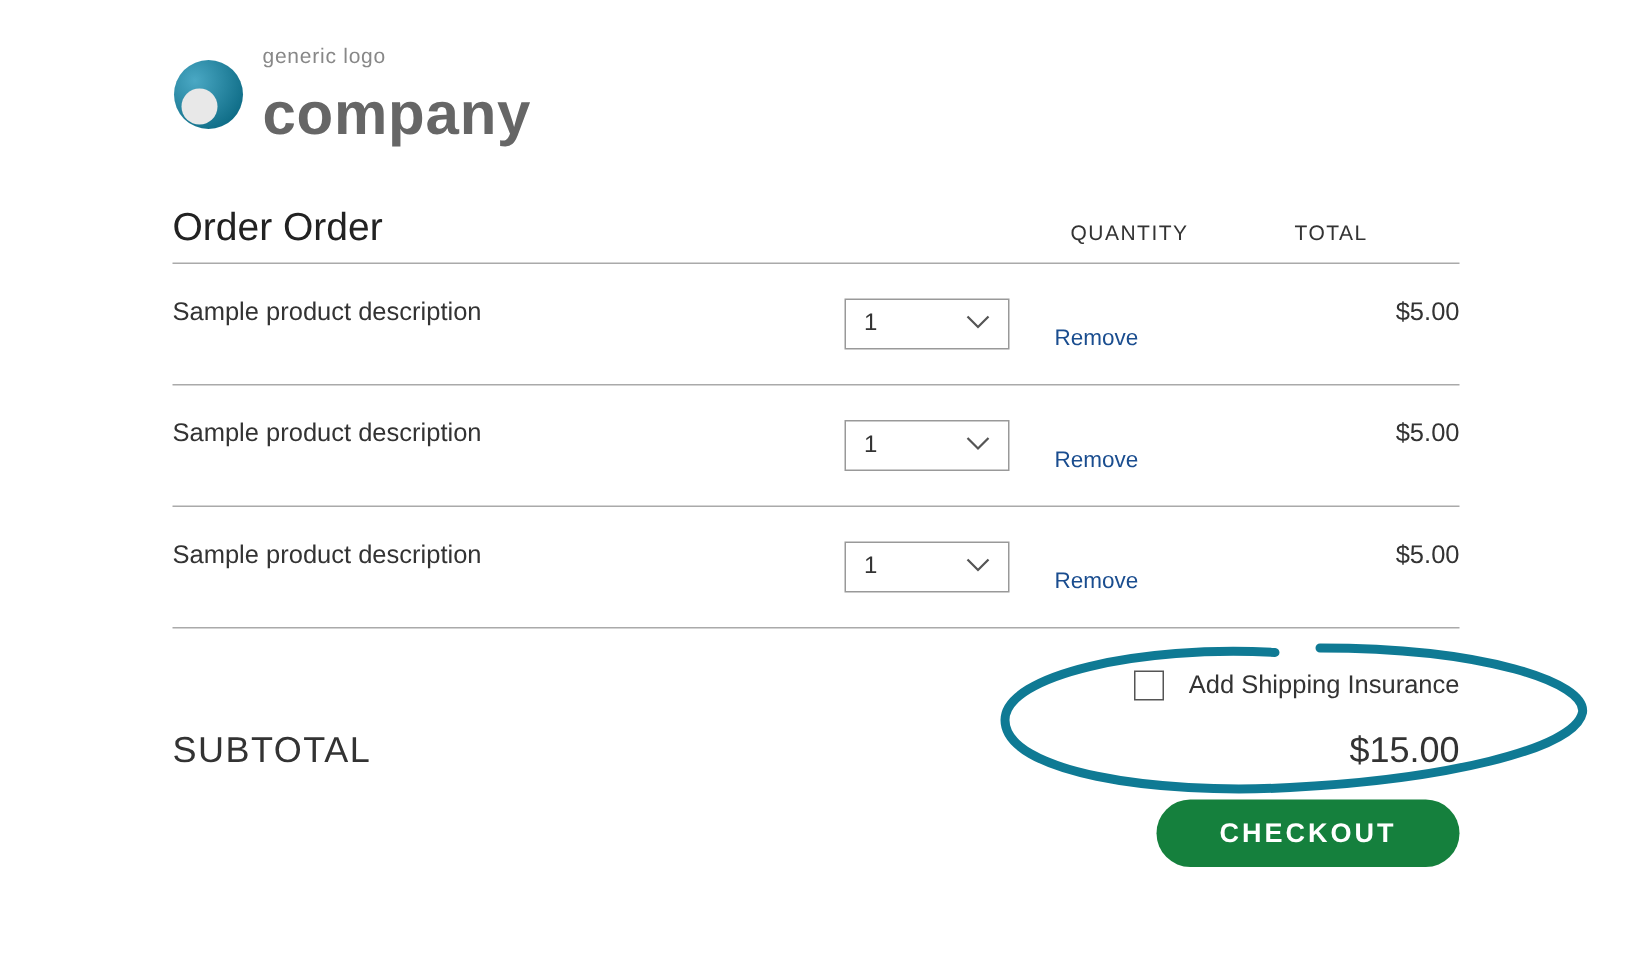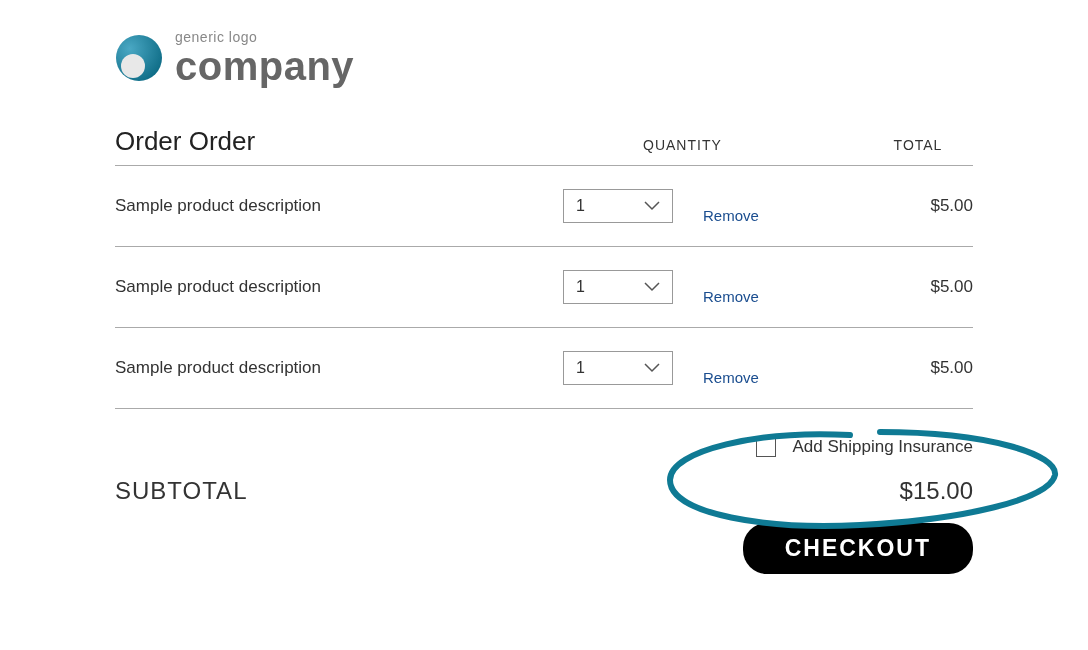--- a/index.html
+++ b/index.html
@@ -27,21 +27,21 @@
   }
   .logo-text-block {
     display: flex;
     flex-direction: column;
     line-height: 1;
   }
   .logo-text-small {
     font-size: 14px;
     color: #888;
     letter-spacing: 0.5px;
-    margin-bottom: 2px;
+    margin-bottom: 12px;
   }
   .logo-text-large {
     font-size: 40px;
     color: #666;
     font-weight: 700;
     letter-spacing: 0.5px;
   }
   .order-header {
     display: flex;
     align-items: baseline;
@@ -50,35 +50,34 @@
     margin-bottom: 0;
   }
   .order-title {
     font-size: 26px;
     font-weight: 400;
     color: #222;
     flex: 1;
   }
   .col-qty {
     width: 220px;
+    text-align: center;
+    font-size: 14px;
+    letter-spacing: 1px;
+    color: #333;
+  }
+  .col-total {
+    width: 110px;
     text-align: left;
     font-size: 14px;
     letter-spacing: 1px;
     color: #333;
   }
-  .col-total {
-    width: 110px;
-    text-align: center;
-    font-size: 14px;
-    letter-spacing: 1px;
-    color: #333;
-  }
   .order-row {
     display: flex;
-    align-items: center;
     border-bottom: 1px solid #aaa;
     padding: 22px 0;
   }
   .row-desc {
     flex: 1;
     font-size: 17px;
     color: #333;
   }
   .row-qty {
     width: 140px;
@@ -143,23 +142,23 @@
   }
   .subtotal-value {
     font-size: 24px;
     color: #333;
   }
   .checkout-row {
     display: flex;
     justify-content: flex-end;
   }
   .checkout-btn {
-    background: #000000;
+    background: #15803d;
     color: #fff;
-    font-size: 23px;
+    font-size: 18px;
     font-weight: 700;
     letter-spacing: 2px;
     border: none;
     border-radius: 24px;
     padding: 12px 42px;
     cursor: pointer;
   }
   .annotation-circle {
     position: absolute;
     pointer-events: none;

